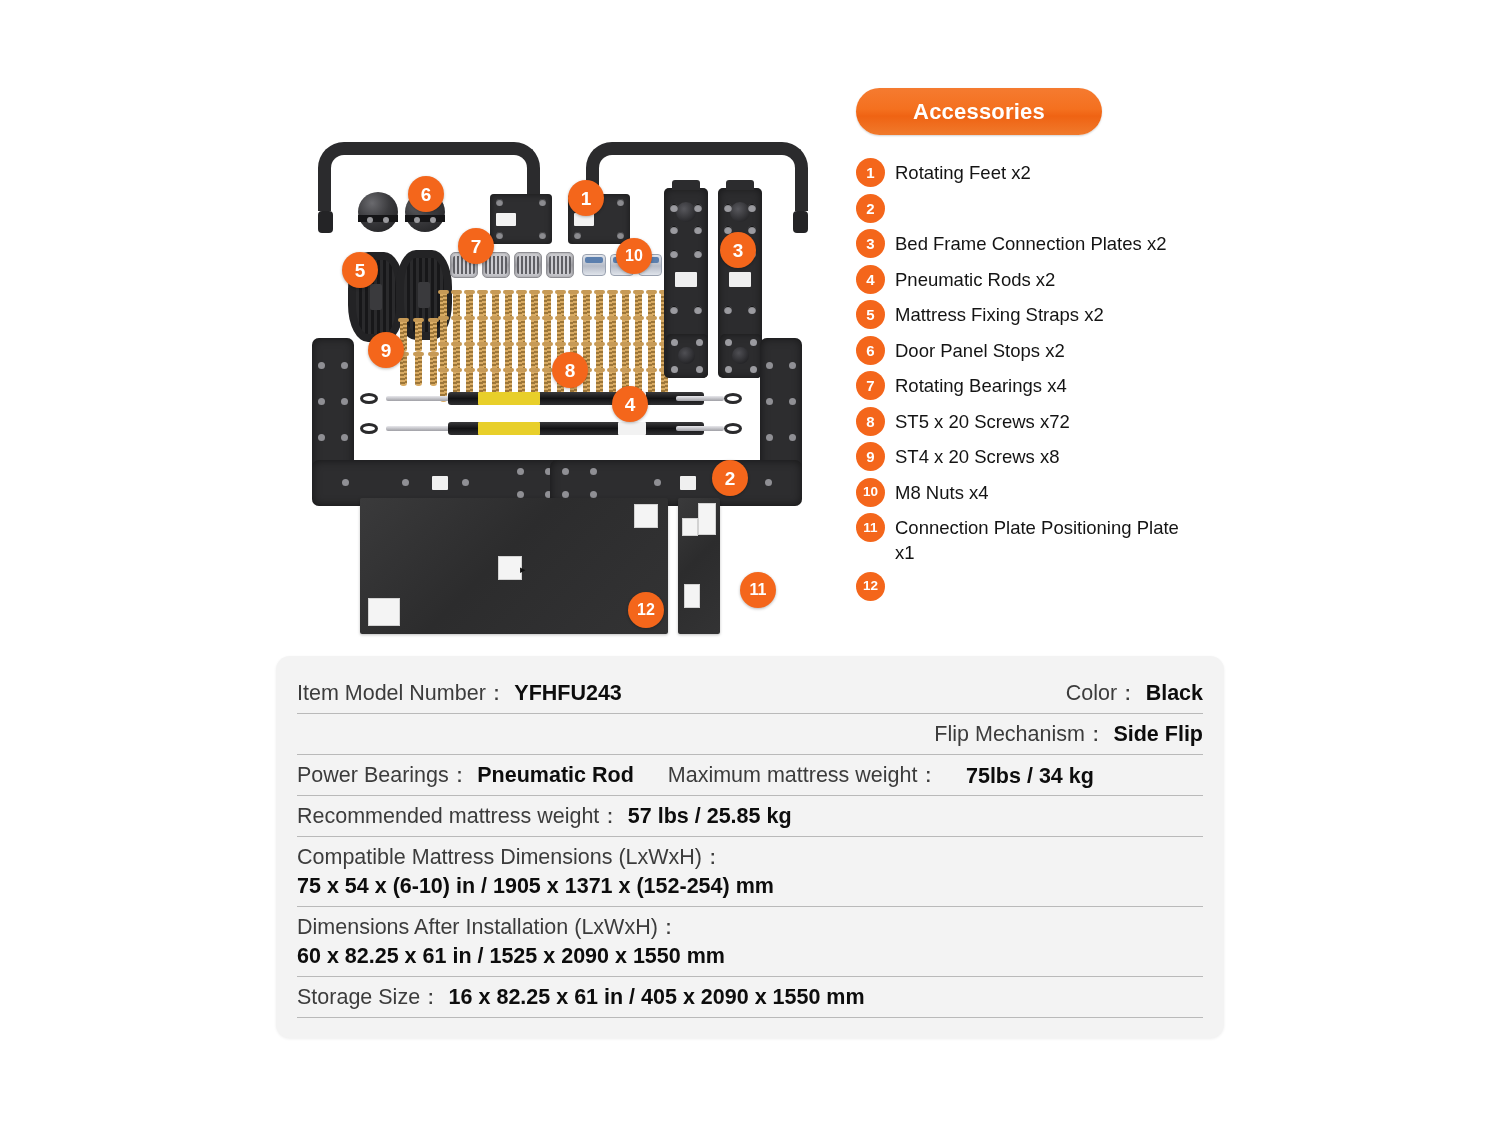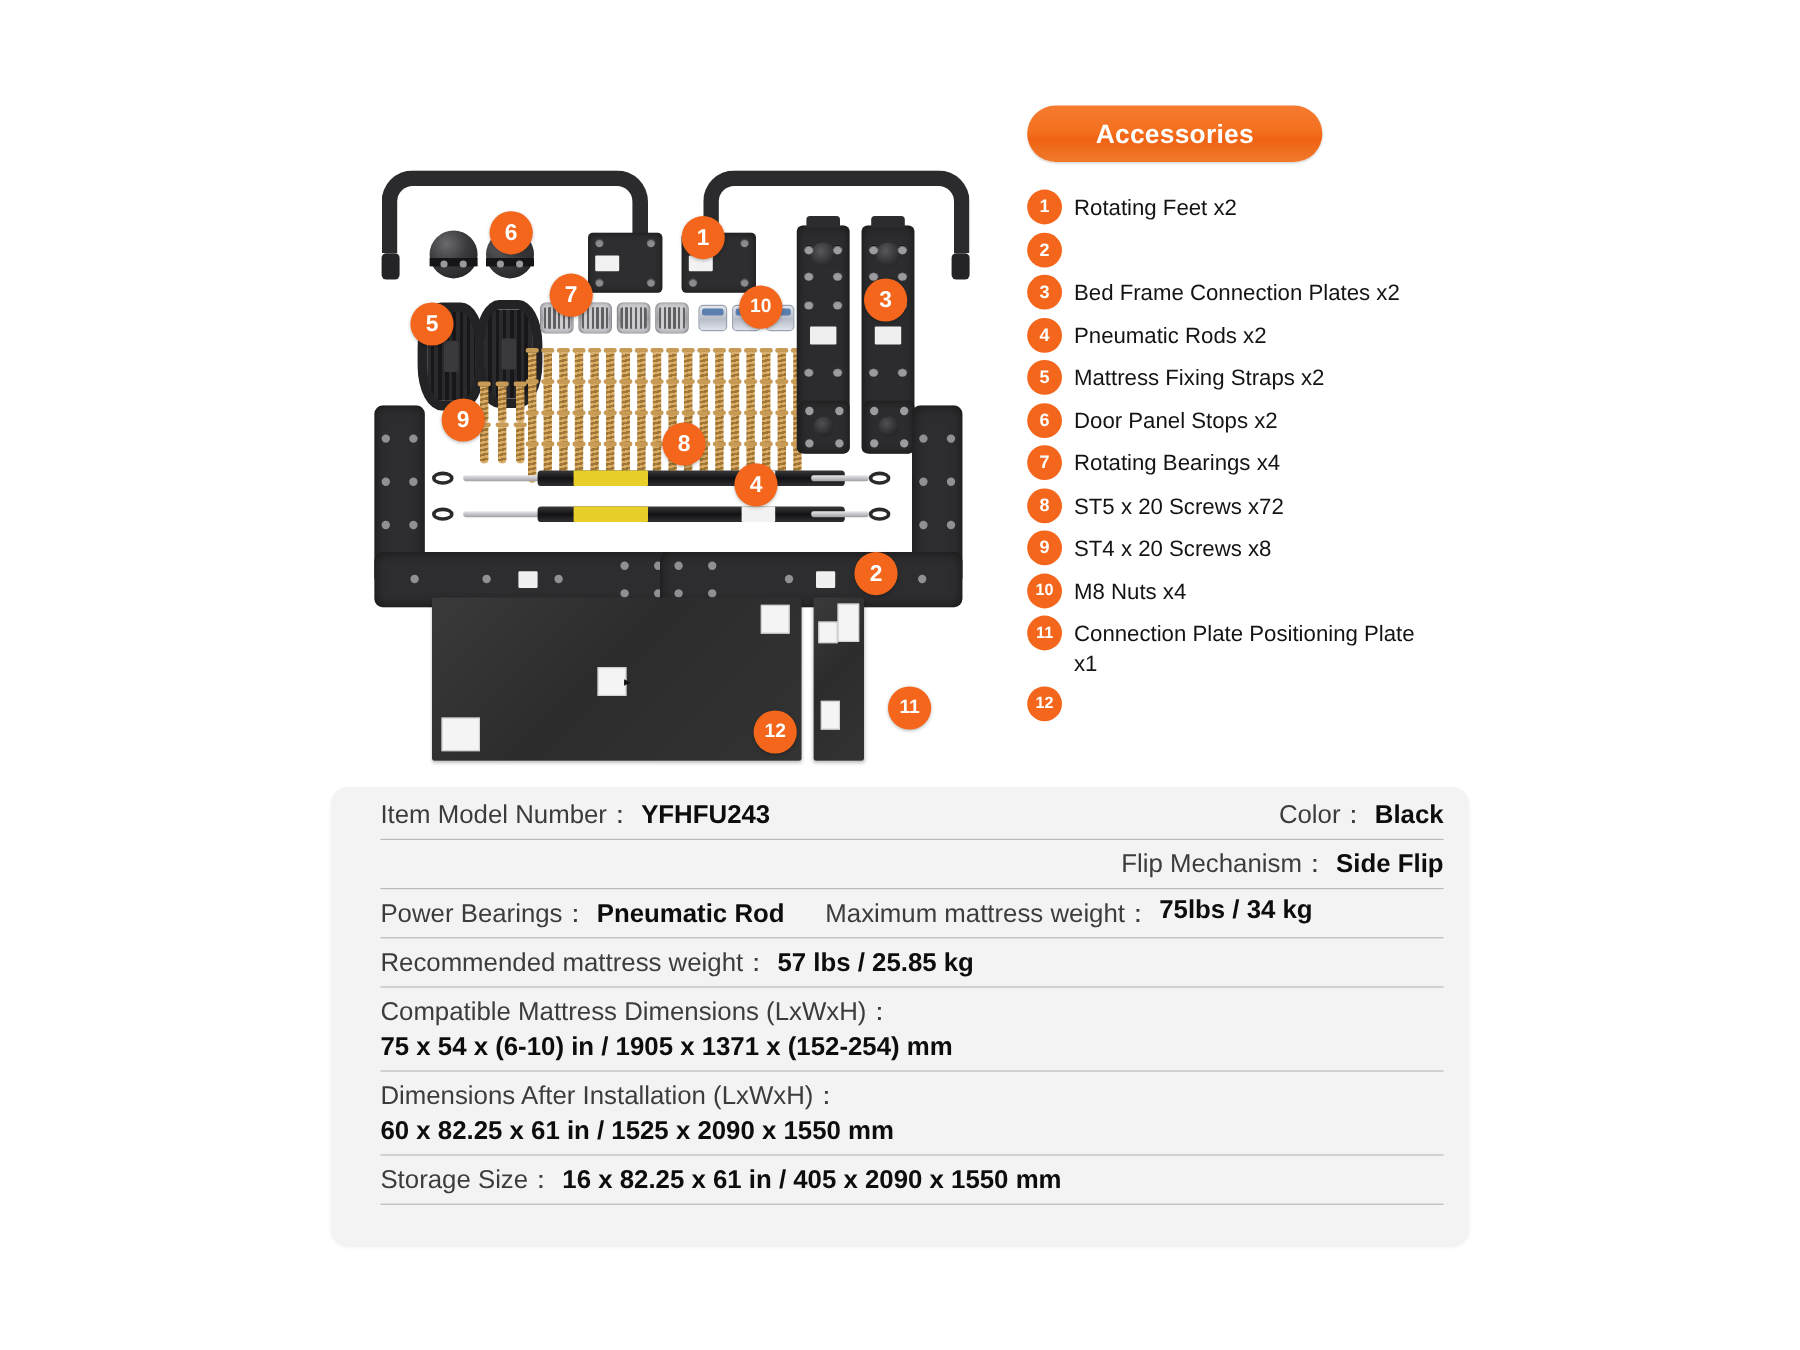--- a/index.html
+++ b/index.html
@@ -143,28 +143,28 @@
   .nb{position:absolute;border-radius:50%;background:#f4661b;color:#fff;
     font-weight:bold;display:flex;align-items:center;justify-content:center;
     box-shadow:0 1px 3px rgba(0,0,0,.28);line-height:1;}
   .nb.m{width:36px;height:36px;font-size:19px;}
   .nb.m.two{font-size:16px;}
 
   
   #spec{position:absolute;left:276px;top:656px;width:948px;height:382px;
     background:#f3f3f3;border-radius:14px;
     box-shadow:0 1px 3px rgba(0,0,0,.07);}
-  #spec-inner{position:absolute;left:21px;right:21px;top:3px;margin-left:20px;}
+  #spec-inner{position:absolute;left:21px;right:21px;top:17px;}
   .sp-row{border-bottom:1.6px solid #b9b9b9;padding:5px 0 6px 0;
     display:flex;align-items:baseline;}
   .sp-row:first-child{border-top:none;}
   .sp-row.stack{display:block;}
   .sp-cellL{display:flex;align-items:baseline;}
   .sp-cellR{margin-left:auto;display:flex;align-items:baseline;}
-  .sp-cellM{display:flex;align-items:flex-start;margin-left:34px;}
+  .sp-cellM{display:flex;align-items:flex-end;margin-left:34px;gap:20px;}
   .sp-k{font-size:21.5px;color:#3c3c3c;white-space:nowrap;}
   .sp-v{font-size:21.5px;font-weight:bold;color:#0d0d0d;white-space:nowrap;
     margin-left:7px;}
   .sp-line2{font-size:21.5px;font-weight:bold;color:#0d0d0d;
     margin-top:3px;display:block;}
   .sp-row.tall{padding-bottom:7px;}
 </style>
 </head>
 <body>
 

